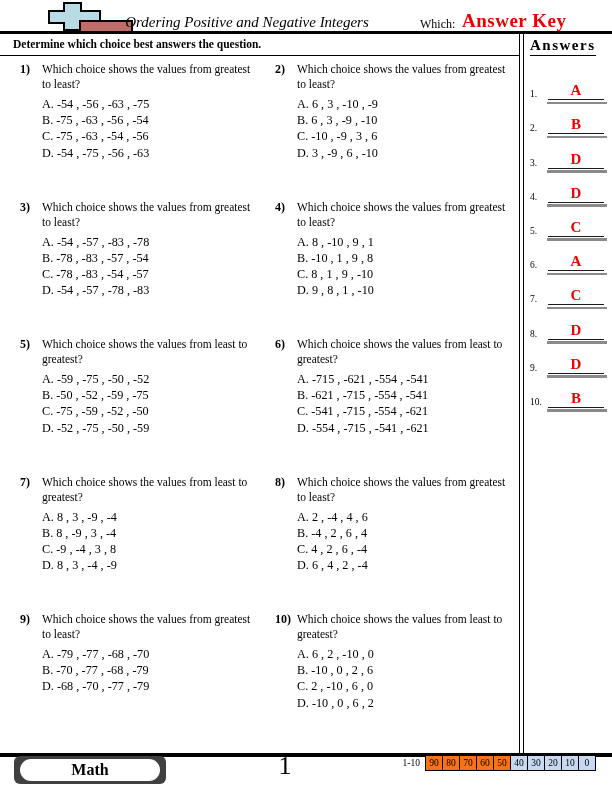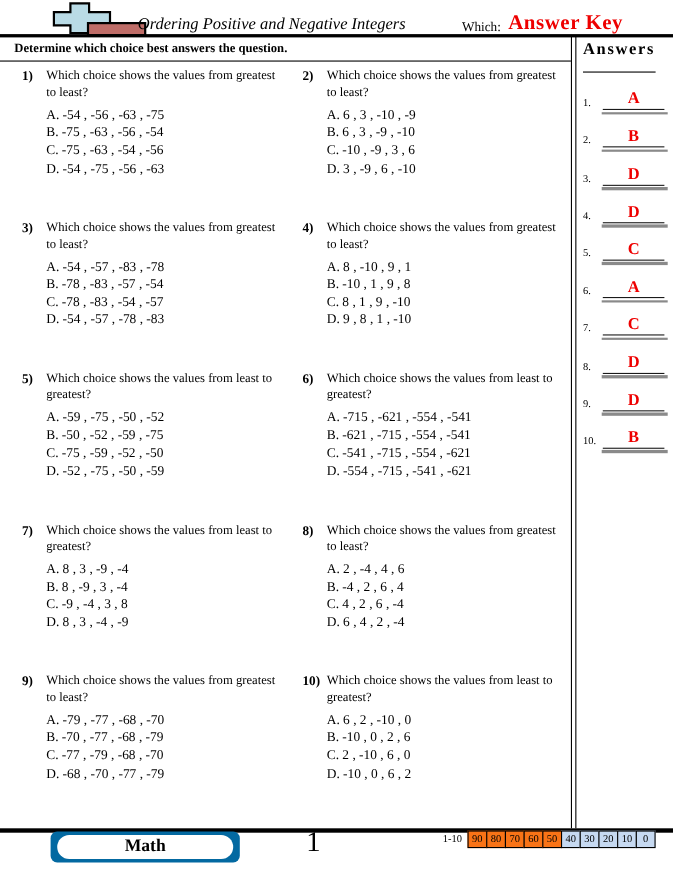--- a/index.html
+++ b/index.html
@@ -15,41 +15,41 @@
   .header-rule { position:absolute; left:0; top:31px; width:612px; height:3px; background:#000; }
 
   .instruction { position:absolute; left:13px; top:38px; font-size:11.5px; font-weight:bold; }
   .instruction-rule { position:absolute; left:0; top:55px; width:519px; height:1.2px; background:#000; }
 
   
   .divider { position:absolute; left:519px; top:33px; height:720px; width:5px;
              border-left:1.6px solid #000; border-right:1.6px solid #000; }
   .answers-panel { position:absolute; left:530px; top:36px; width:80px; }
   .answers-heading { display:inline-block; font-size:15px; font-weight:bold; letter-spacing:1.5px;
-                     border-bottom:1.6px solid #000; padding-bottom:11px; }
+                     border-bottom:1.6px solid #000; padding-bottom:1px; }
   .answers-list { position:absolute; left:0; top:30px; width:80px; }
   .answer-item { height:34.2px; display:flex; align-items:flex-end; }
   .answer-num { font-size:9.5px; width:18px; padding-bottom:1px; }
   .answer-line { position:relative; width:56px; text-align:center; border-bottom:1.6px solid #1a1a1a; }
   .answer-line::after { content:''; position:absolute; left:-1px; right:-3px; bottom:-5px; height:2.6px; background:#8a8a8a; }
   .answer-letter { font-size:15px; font-weight:bold; color:#ee0000; line-height:17px; }
 
   
   .questions { position:absolute; left:20px; top:62px; width:505px;
                display:grid; grid-template-columns:255px 250px; grid-auto-rows:137.5px; }
   .question { display:flex; }
   .q-num { width:22px; font-size:12px; font-weight:bold; line-height:15px; }
   .q-body { flex:1; }
   .q-prompt { width:220px; font-size:11.5px; line-height:15px; }
   .q-choices { margin-top:4px; }
   .q-choice { font-size:12.2px; line-height:16.2px; }
 
   
   .footer-rule { position:absolute; left:0; top:753px; width:612px; height:3.5px; background:#000; }
-  .math-badge { position:absolute; left:14px; top:756px; width:172px; height:28px; background:#0369a1; border-radius:6px;margin-left:32px; }
+  .math-badge { position:absolute; left:14px; top:756px; width:152px; height:28px; background:#404040; border-radius:6px; }
   .math-pill { position:absolute; left:6px; right:6px; top:3px; bottom:3px; background:#fff; border-radius:12px;
                display:flex; align-items:center; justify-content:center; }
   .math-label { font-size:16px; font-weight:bold; }
   .website { position:absolute; left:196px; top:767px; font-size:11px;margin-top:24px; }
   .page-number { position:absolute; left:270px; top:751px; width:30px; text-align:center; font-size:26px; }
   .score-range { position:absolute; left:390px; top:758px; width:30px; text-align:right; font-size:9.5px; }
   .score-row { position:absolute; left:426px; top:755px; display:flex; }
   .score-box { width:18.2px; height:15.5px; border:1.2px solid #000; margin-left:-1.2px;
                display:flex; align-items:center; justify-content:center; font-size:9.5px; background:#f97316; }
   .score-box.blue { background:#c6d9f1; }
@@ -224,21 +224,20 @@
       </div>
     </div>
 
     <div class="question">
       <div class="q-num">9)</div>
       <div class="q-body">
         <div class="q-prompt">Which choice shows the values from greatest to least?</div>
         <div class="q-choices">
           <div class="q-choice">A. -79 , -77 , -68 , -70</div>
           <div class="q-choice">B. -70 , -77 , -68 , -79</div>
-          <div class="q-choice">C. -77 , -79 , -68 , -70</div>
           <div class="q-choice">D. -68 , -70 , -77 , -79</div>
         </div>
       </div>
     </div>
 
     <div class="question">
       <div class="q-num">10)</div>
       <div class="q-body">
         <div class="q-prompt">Which choice shows the values from least to greatest?</div>
         <div class="q-choices">

